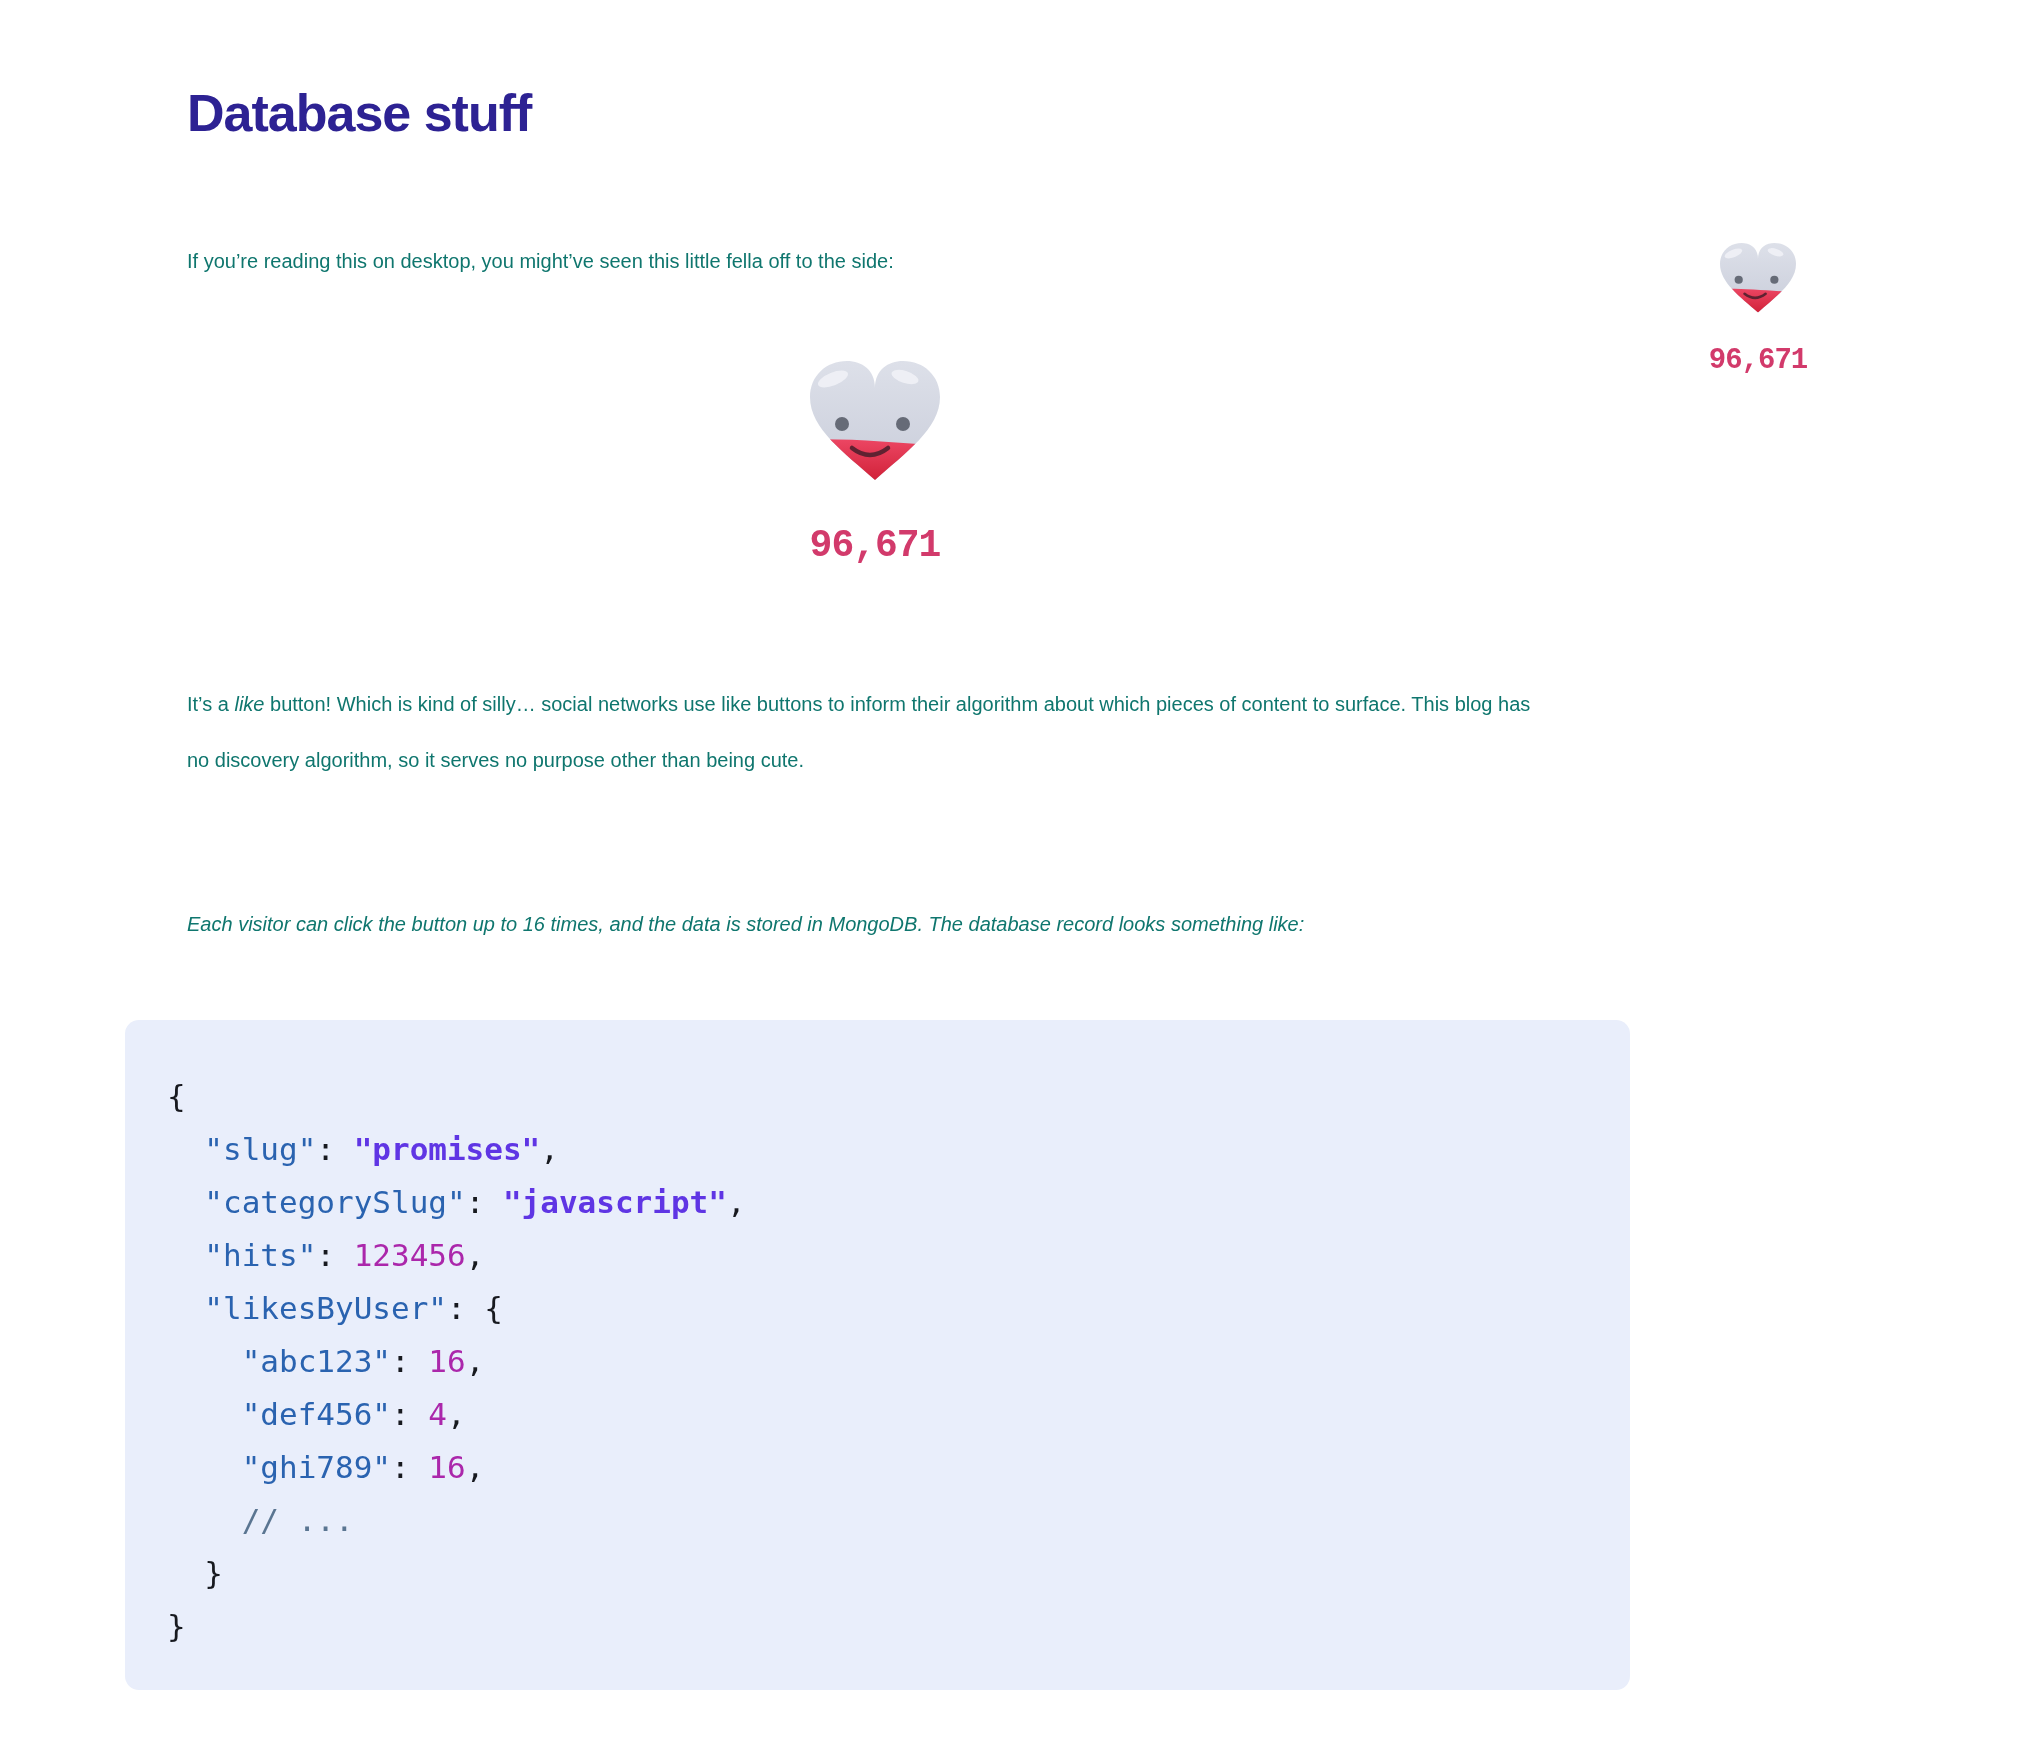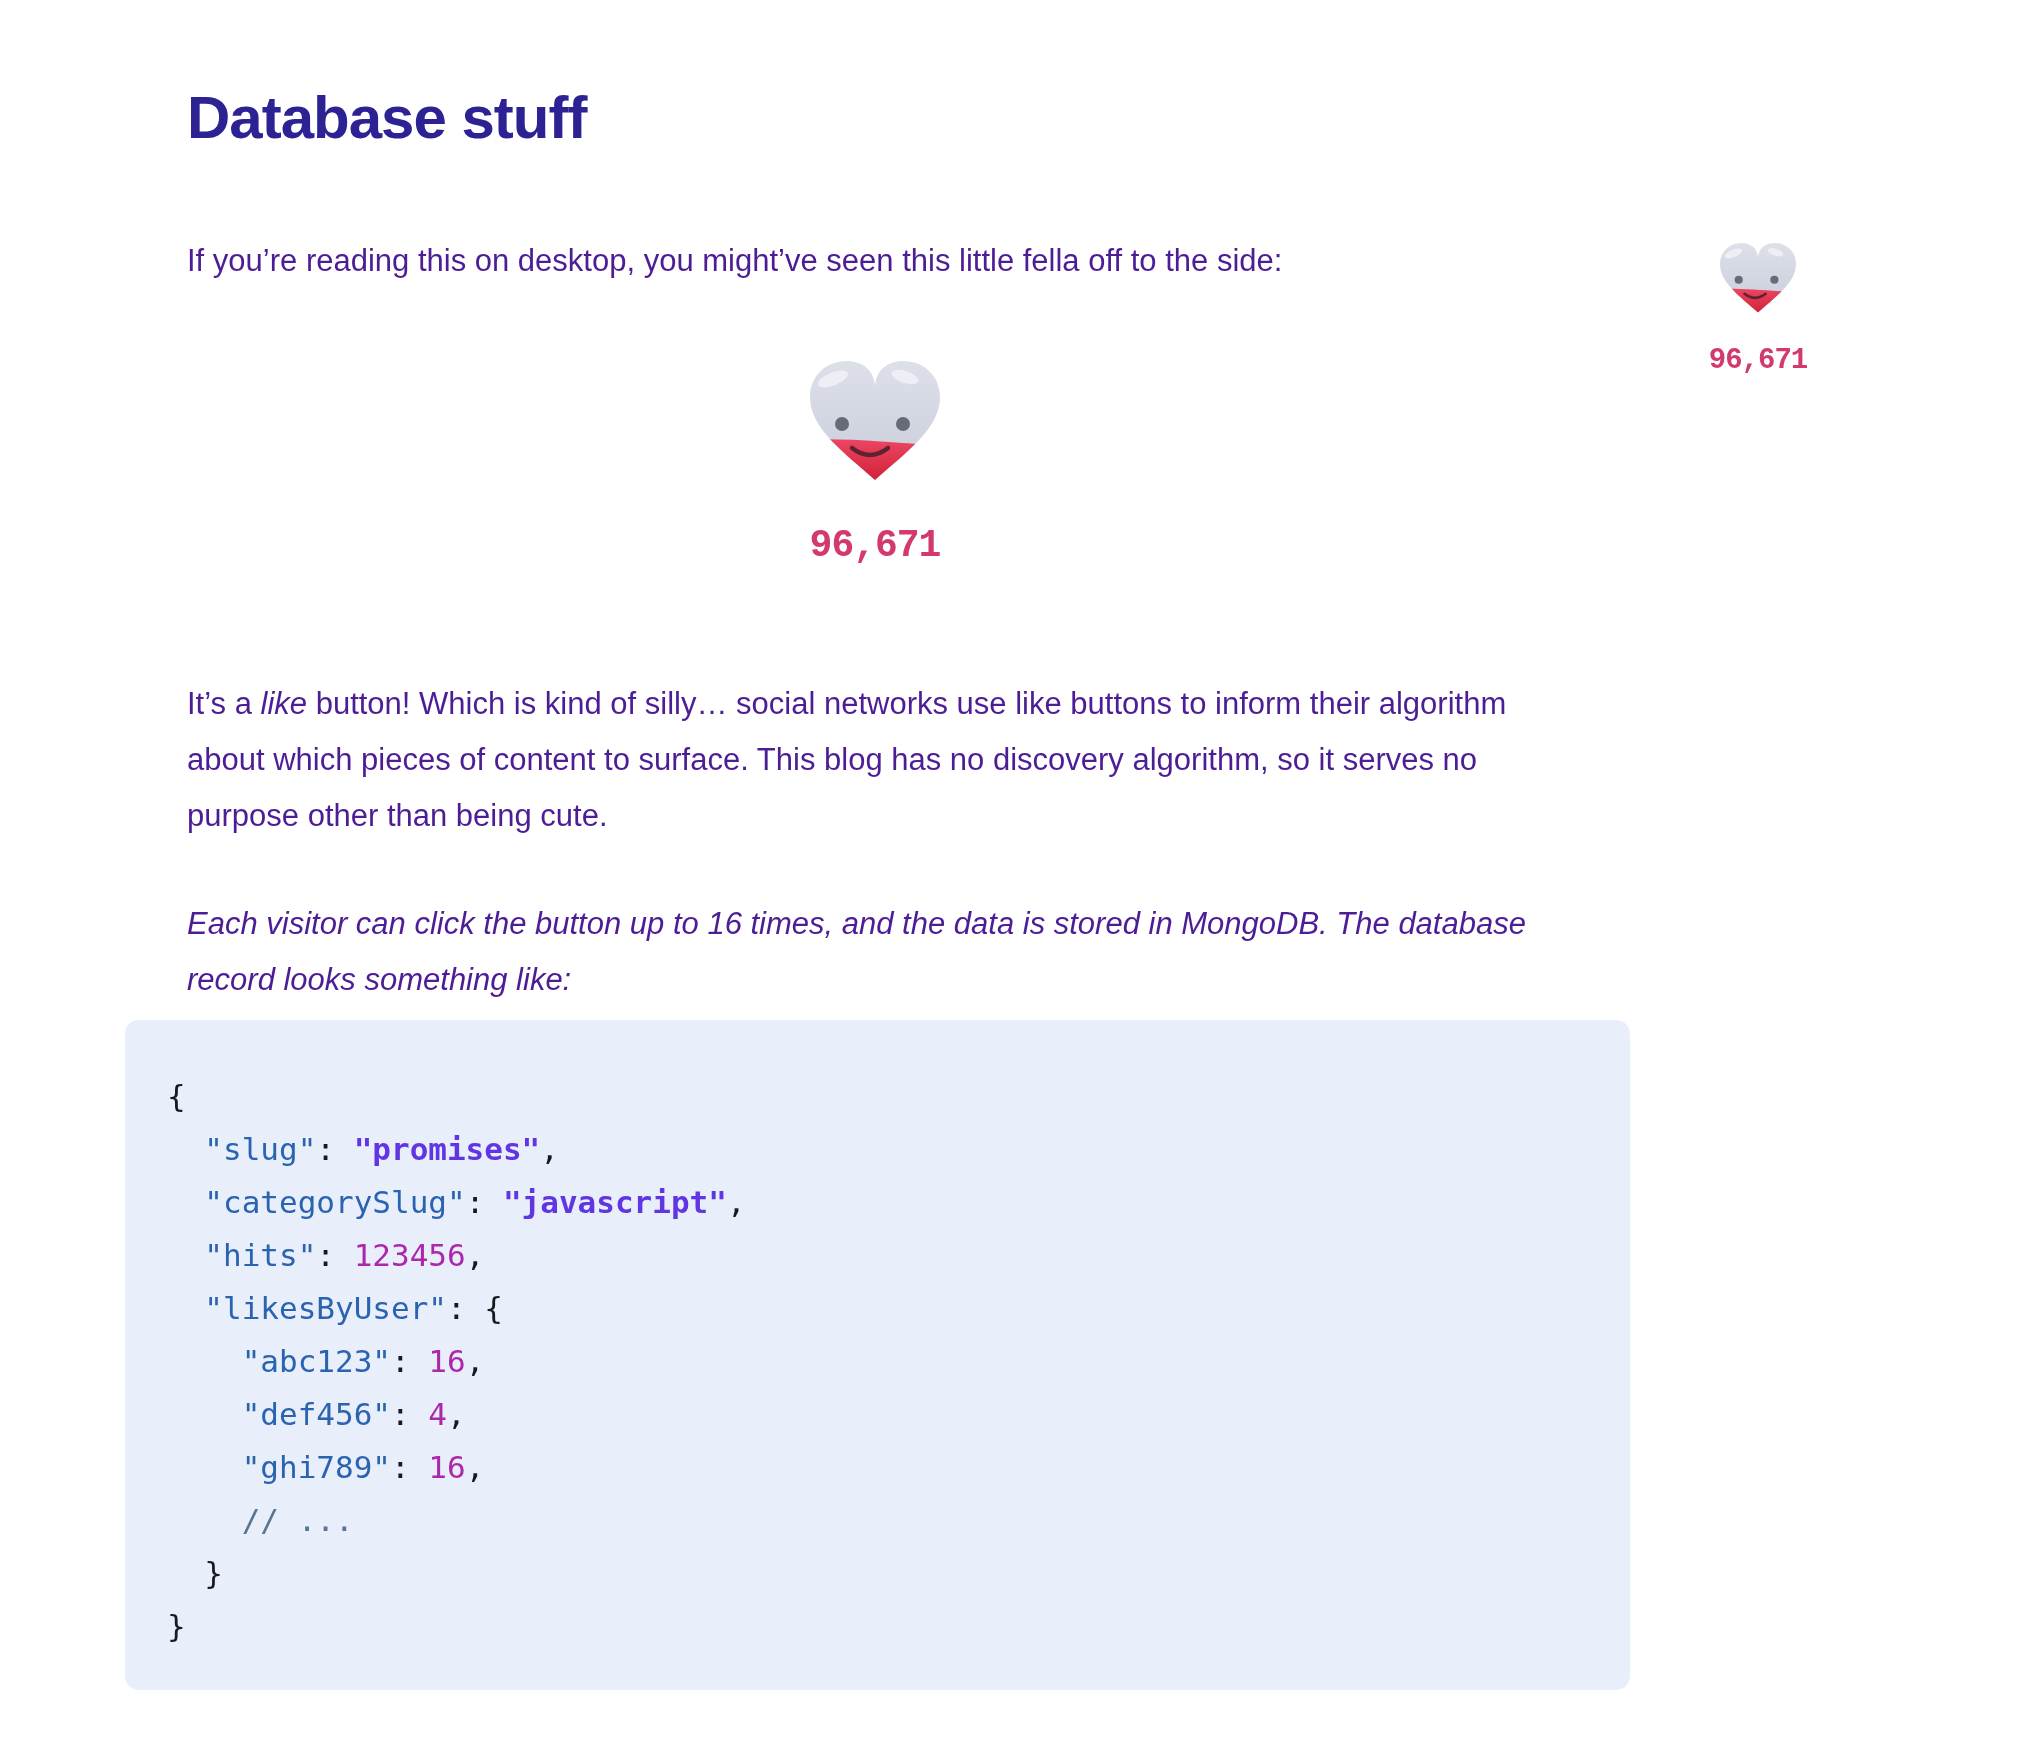--- a/index.html
+++ b/index.html
@@ -9,33 +9,33 @@
     width:2018px;
     height:1760px;
     background:#ffffff;
     overflow:hidden;
     font-family:"Liberation Sans", sans-serif;
     color:#171a21;
   }
   .section-heading {
     position:absolute;
     left:187px; top:85px;
-    font-size:60px;
+    font-size:52px;
     line-height:1.1;
     font-weight:bold;
     letter-spacing:-1px;
     color:var(--heading-color, #2d2293);
   }
   .body-par {
     position:absolute;
     left:187px;
     width:1345px;
-    font-size:31px;
+    font-size:20px;
     line-height:56px;
-    color:#4c1d95;
+    color:#0f766e;
   }
   .par-intro    { top:233px; }
   .par-like     { top:676px; }
   .par-database { top:896px;font-style:italic; }
   .em-italic { font-style:italic;text-align:right; }
 
   .main-like {
     position:absolute;
     left:773px; top:356px;
     width:204px;

